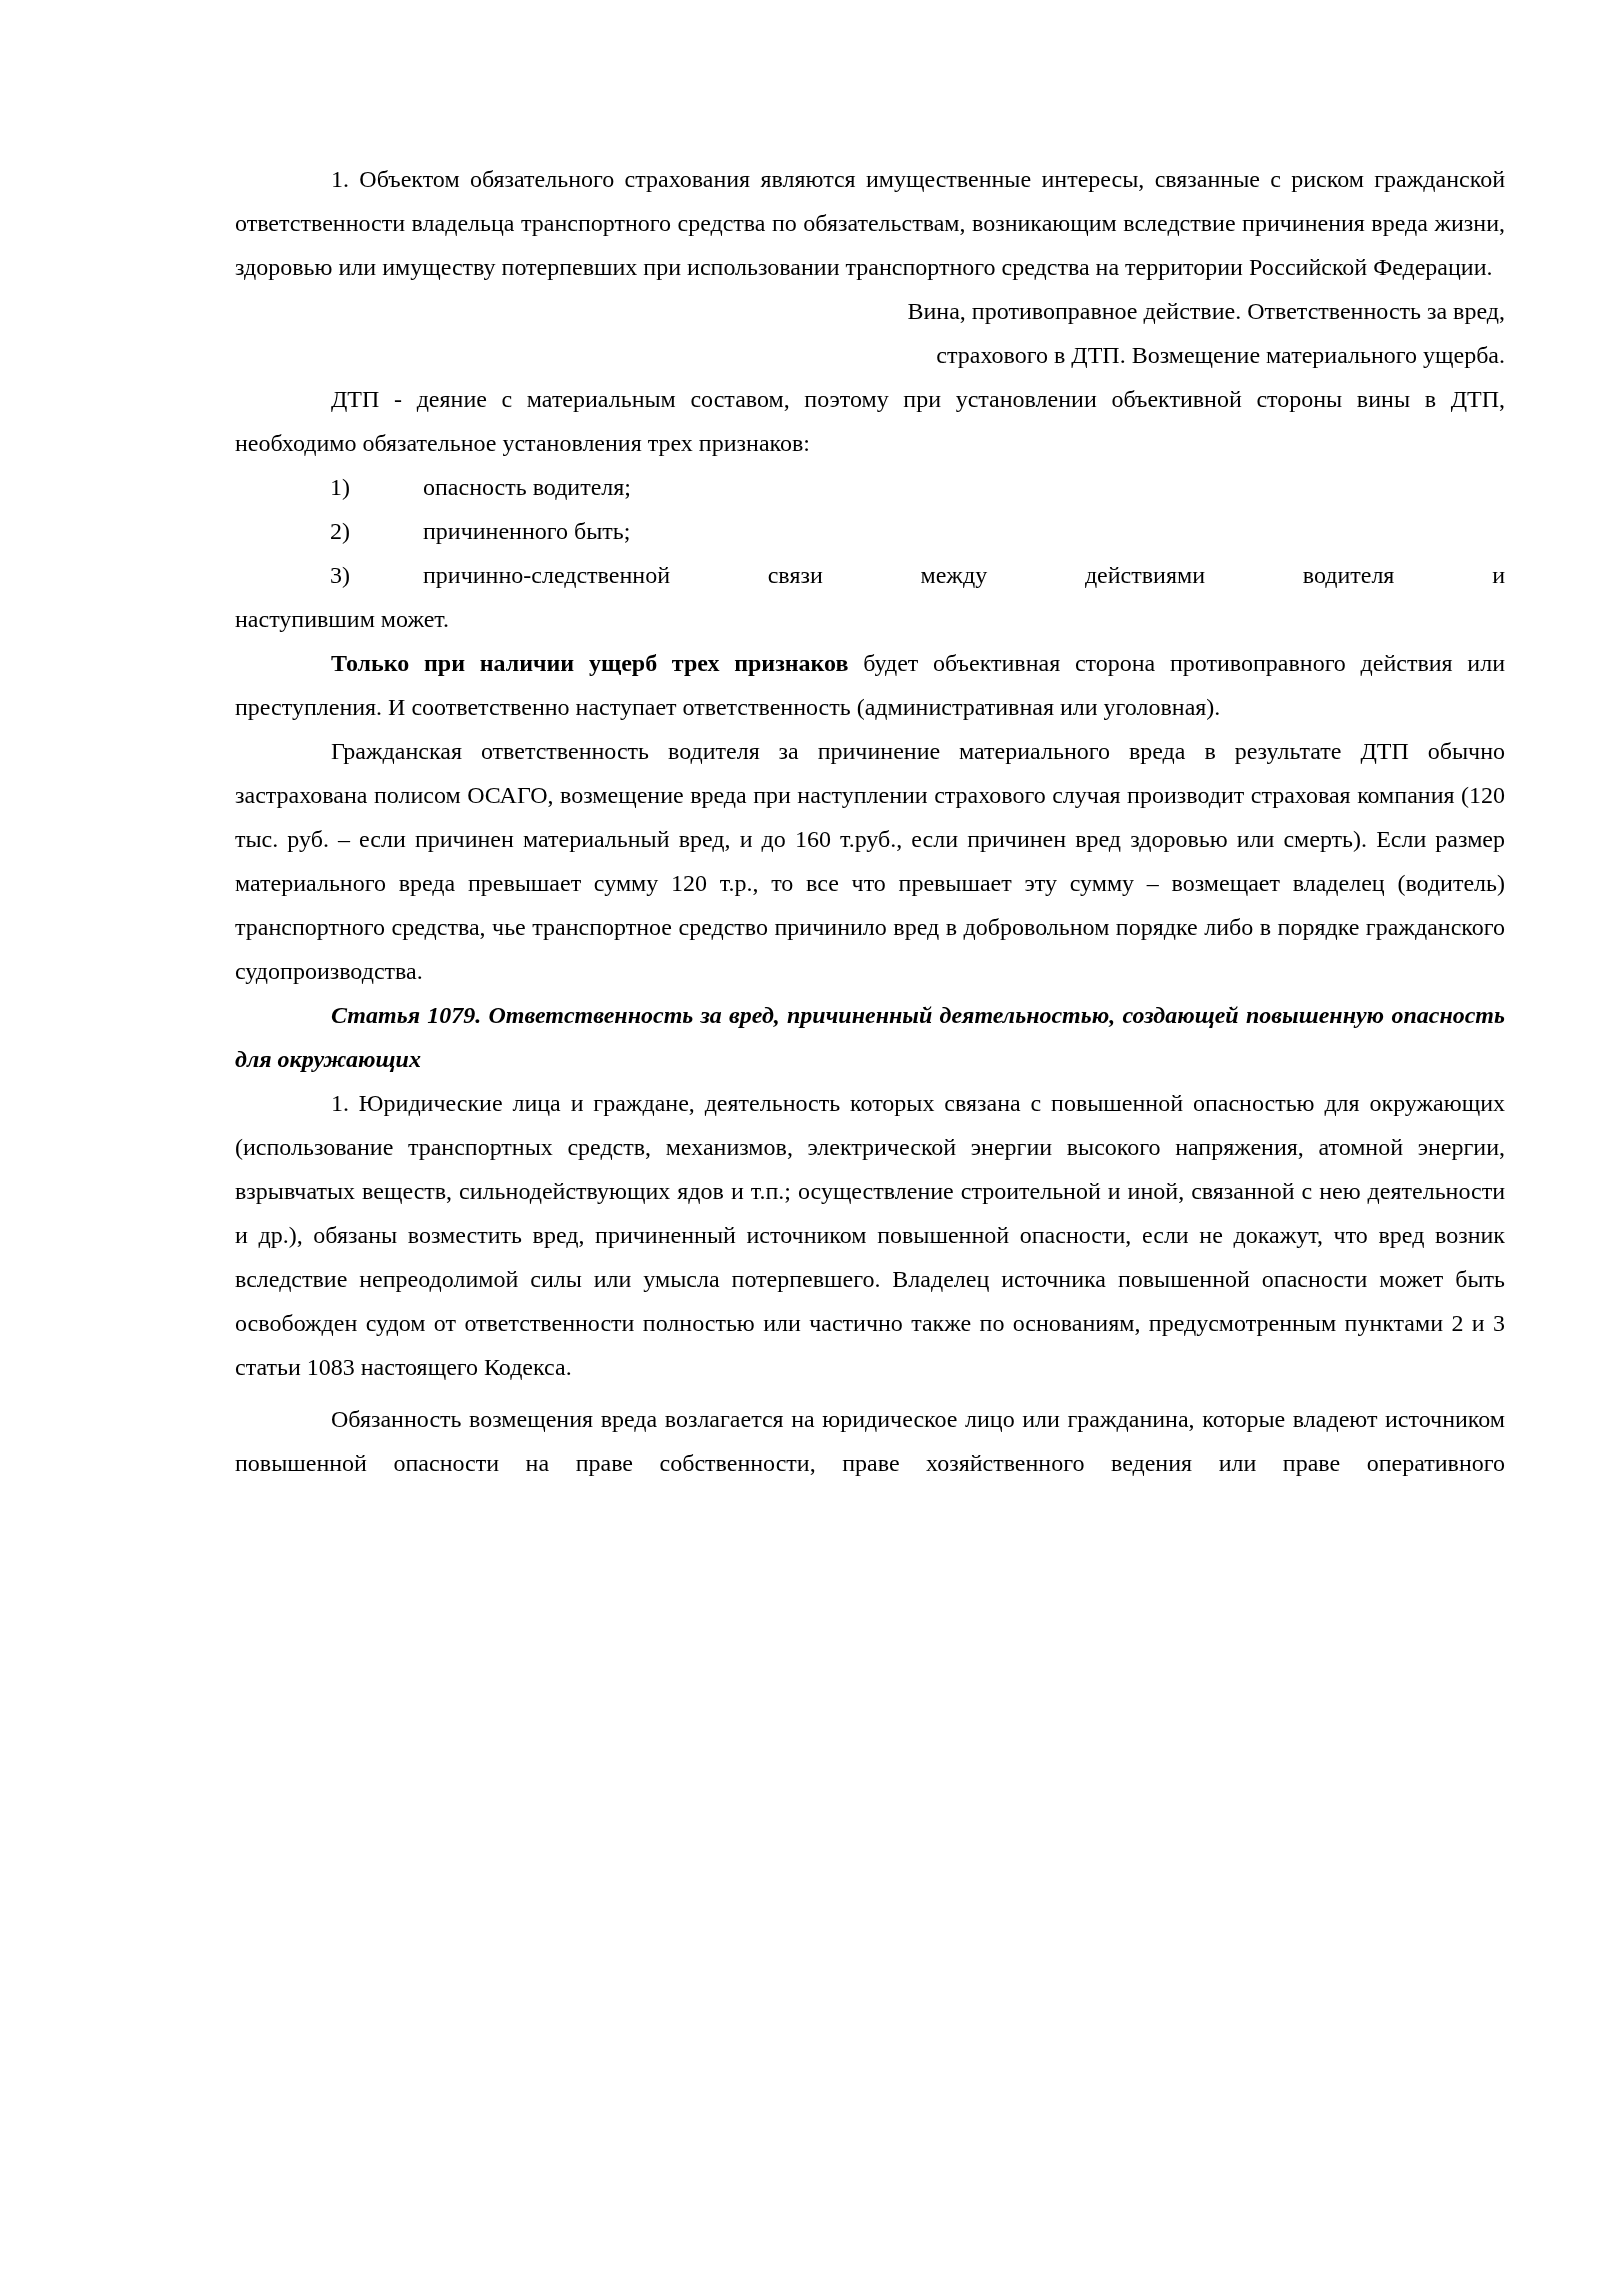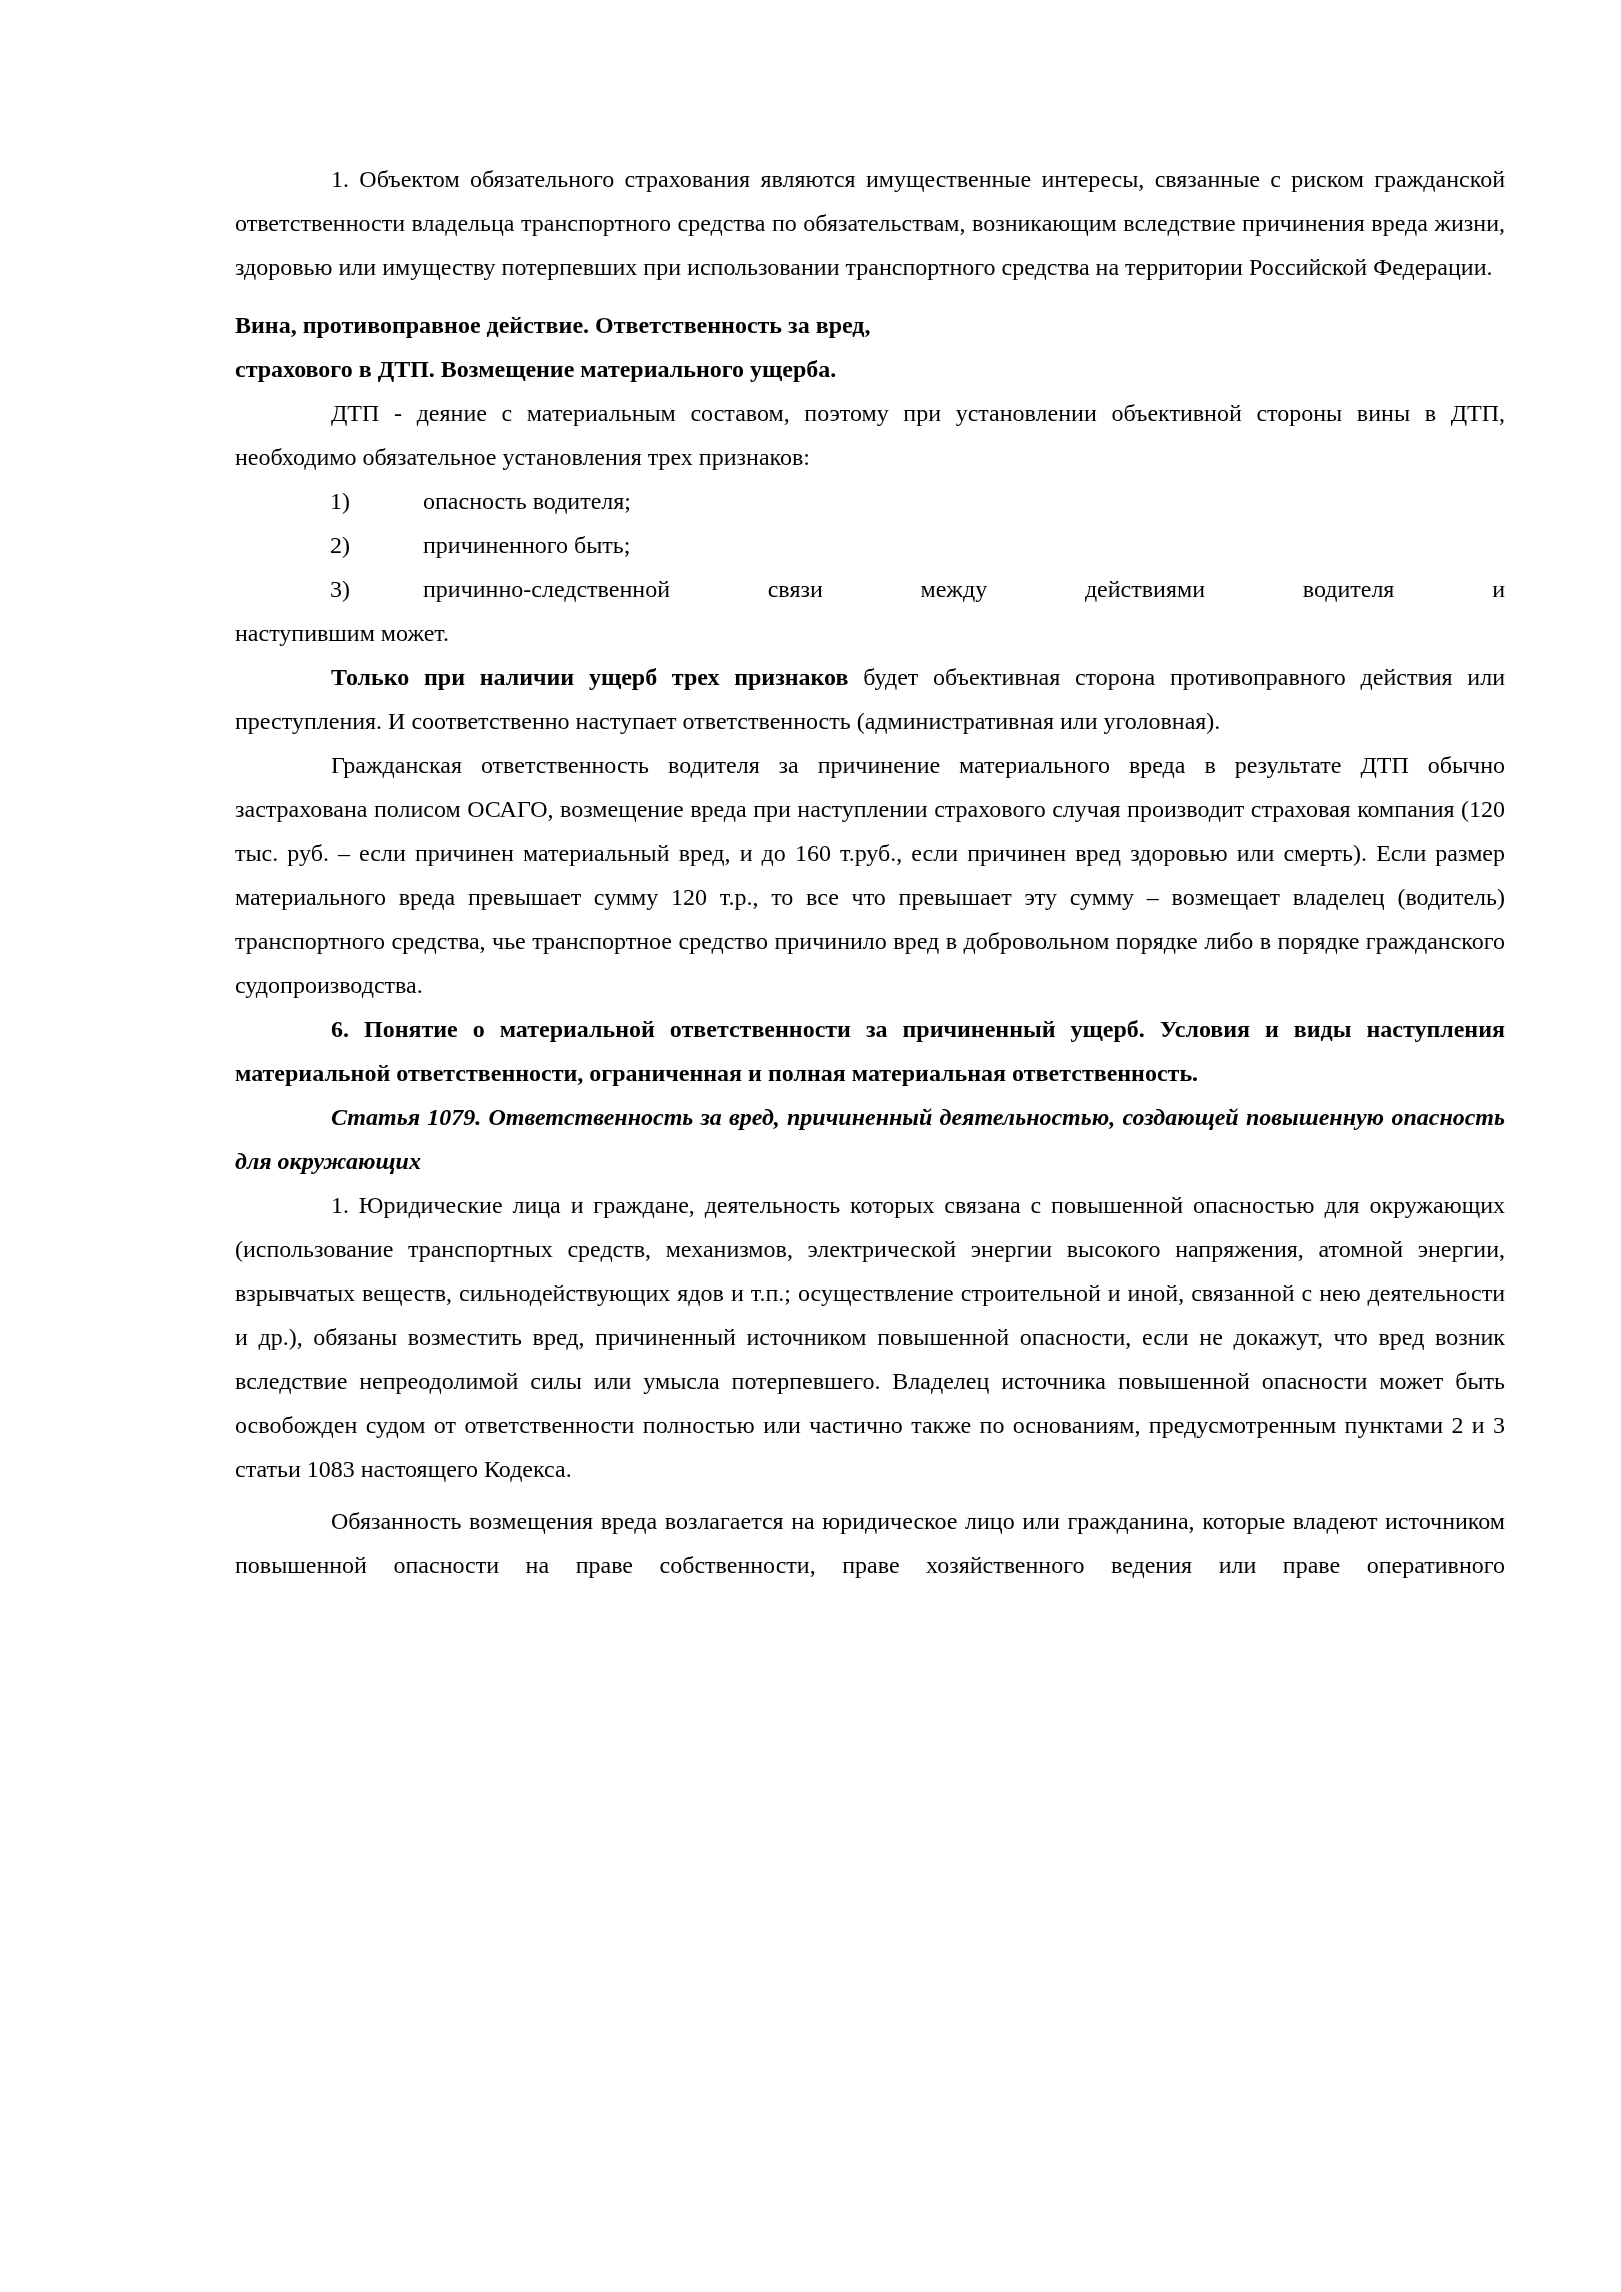--- a/index.html
+++ b/index.html
@@ -23,24 +23,23 @@
       line-height: 44px;
       color: #000000;
     }
     p {
       margin: 0;
       text-align: justify;
       text-indent: 96px;
     }
     p.noindent { text-indent: 0; }
     .heading-center {
-      text-align: left;
-      font-weight: bold;
+      text-align: right;
+      font-weight: normal;
       text-indent: 0;
-      margin-top: 14px;
     }
     .heading-center .h-line { display: block; }
     .list-item {
       display: flex;
       text-indent: 0;
     }
     .list-item .num {
       display: inline-block;
       width: 93px;
       margin-left: 95px;
@@ -81,21 +80,20 @@
   <div class="list-item last">
     <span class="num">3)</span>
     <span class="txt">причинно-следственной связи между действиями водителя и</span>
   </div>
   <p class="noindent">наступившим может.</p>
 
   <p><span class="bold">Только при наличии ущерб трех признаков</span><span> будет объективная сторона противоправного действия или преступления. И соответственно наступает ответственность (административная или уголовная).</span></p>
 
   <p>Гражданская ответственность водителя за причинение материального вреда в результате ДТП обычно застрахована полисом ОСАГО, возмещение вреда при наступлении страхового случая производит страховая компания (120 тыс. руб. – если причинен материальный вред, и до 160 т.руб., если причинен вред здоровью или смерть). Если размер материального вреда превышает сумму 120 т.р., то все что превышает эту сумму – возмещает владелец (водитель) транспортного средства, чье транспортное средство причинило вред в добровольном порядке либо в порядке гражданского судопроизводства.</p>
 
-  <p class="bold">6. Понятие о материальной ответственности за причиненный ущерб. Условия и виды наступления материальной ответственности, ограниченная и полная материальная ответственность.</p>
 
   <p class="italic-bold">Статья 1079. Ответственность за вред, причиненный деятельностью, создающей повышенную опасность для окружающих</p>
 
   <p>1. Юридические лица и граждане, деятельность которых связана с повышенной опасностью для окружающих (использование транспортных средств, механизмов, электрической энергии высокого напряжения, атомной энергии, взрывчатых веществ, сильнодействующих ядов и т.п.; осуществление строительной и иной, связанной с нею деятельности и др.), обязаны возместить вред, причиненный источником повышенной опасности, если не докажут, что вред возник вследствие непреодолимой силы или умысла потерпевшего. Владелец источника повышенной опасности может быть освобожден судом от ответственности полностью или частично также по основаниям, предусмотренным пунктами 2 и 3 статьи 1083 настоящего Кодекса.</p>
 
   <p class="gap" style="text-align-last:justify">Обязанность возмещения вреда возлагается на юридическое лицо или гражданина, которые владеют источником повышенной опасности на праве собственности, праве хозяйственного ведения или праве оперативного</p>
 
 </div>
 
 

